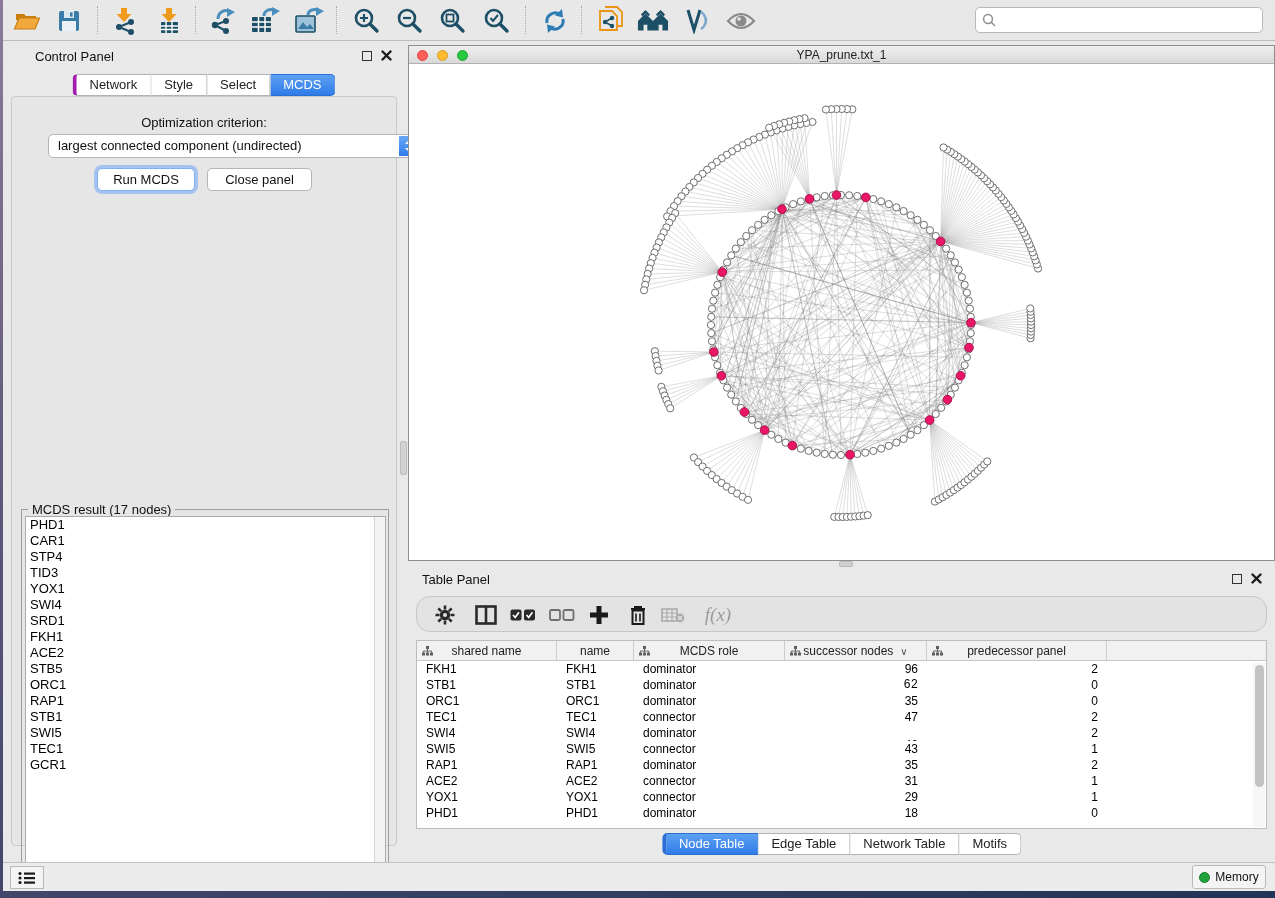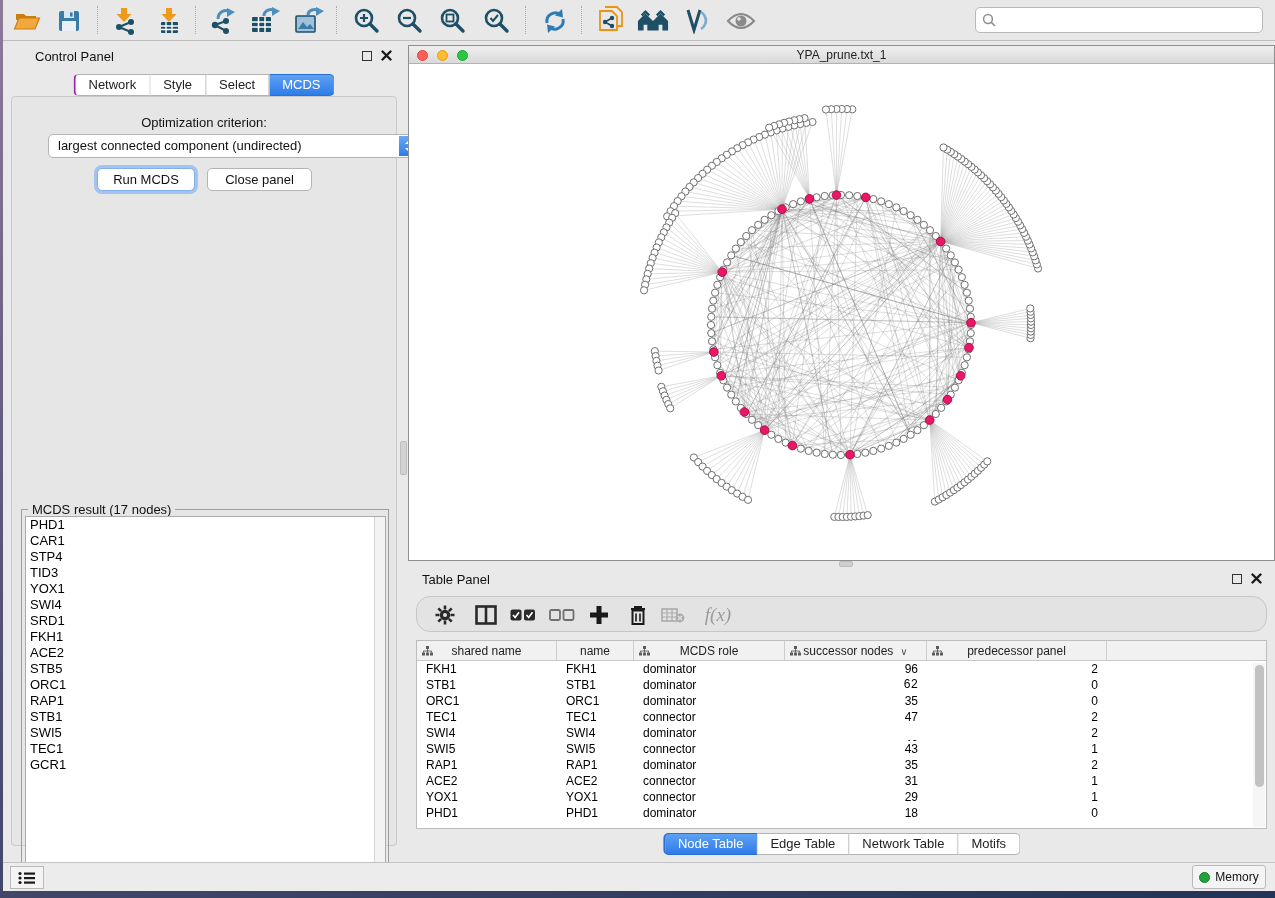--- a/index.html
+++ b/index.html
@@ -21,21 +21,21 @@
 
   
   #cp { left:1px; top:41px; width:400px; height:821px; background:#e9e9e9; }
   #cp-title { left:13px; top:8px; font-size:13px; color:#111;margin-left:18px; }
   .win-btns { position:absolute; top:9px; display:flex; gap:9px; align-items:center; }
   .float-btn { width:10px; height:10px; border:1.5px solid #333; background:transparent; }
   .close-x { width:11px; height:11px; }
 
   .seg-tabs { display:flex; }
   .seg-tab { height:22px; line-height:20px; padding:0 13px; background:#fff; border:1px solid #b3b3b3; border-left:none; font-size:13px; color:#222; text-align:center; }
-  .seg-tab:first-child { border-left:2px solid #a21caf; border-radius:5px 0 0 5px; }
+  .seg-tab:first-child { border-left:4px solid #a21caf; border-radius:5px 0 0 5px; }
   .seg-tab:last-child { border-radius:0 5px 5px 0; }
   .seg-tab.active { background:linear-gradient(#5ea1f2,#2e7ce9); border-color:#2b6fd4; color:#fff; }
 
   #cp-tabs { left:50%; transform:translateX(-50%); top:33px; }
 
   #cp-body { left:7px; top:55px; width:386px; height:750px; background:#e6e6e6; border:1px solid #c9c9c9; border-radius:4px; }
   #opt-label { width:100%; top:18px; text-align:center; font-size:13px; color:#111; }
   #opt-select { left:36px; top:37px; width:372px; height:24px; background:#fff; border:1px solid #b5b5b5; border-radius:5px; font-size:13px; color:#111; line-height:22px; padding-left:9px; }
   #opt-stepper { position:absolute; right:1px; top:1px; width:19px; height:20px; background:linear-gradient(#6aaaf5,#2f7ce9); border-radius:0 4px 4px 0; }
   .chev-up, .chev-dn { position:absolute; left:5.5px; width:0; height:0; border-left:4px solid transparent; border-right:4px solid transparent; }

